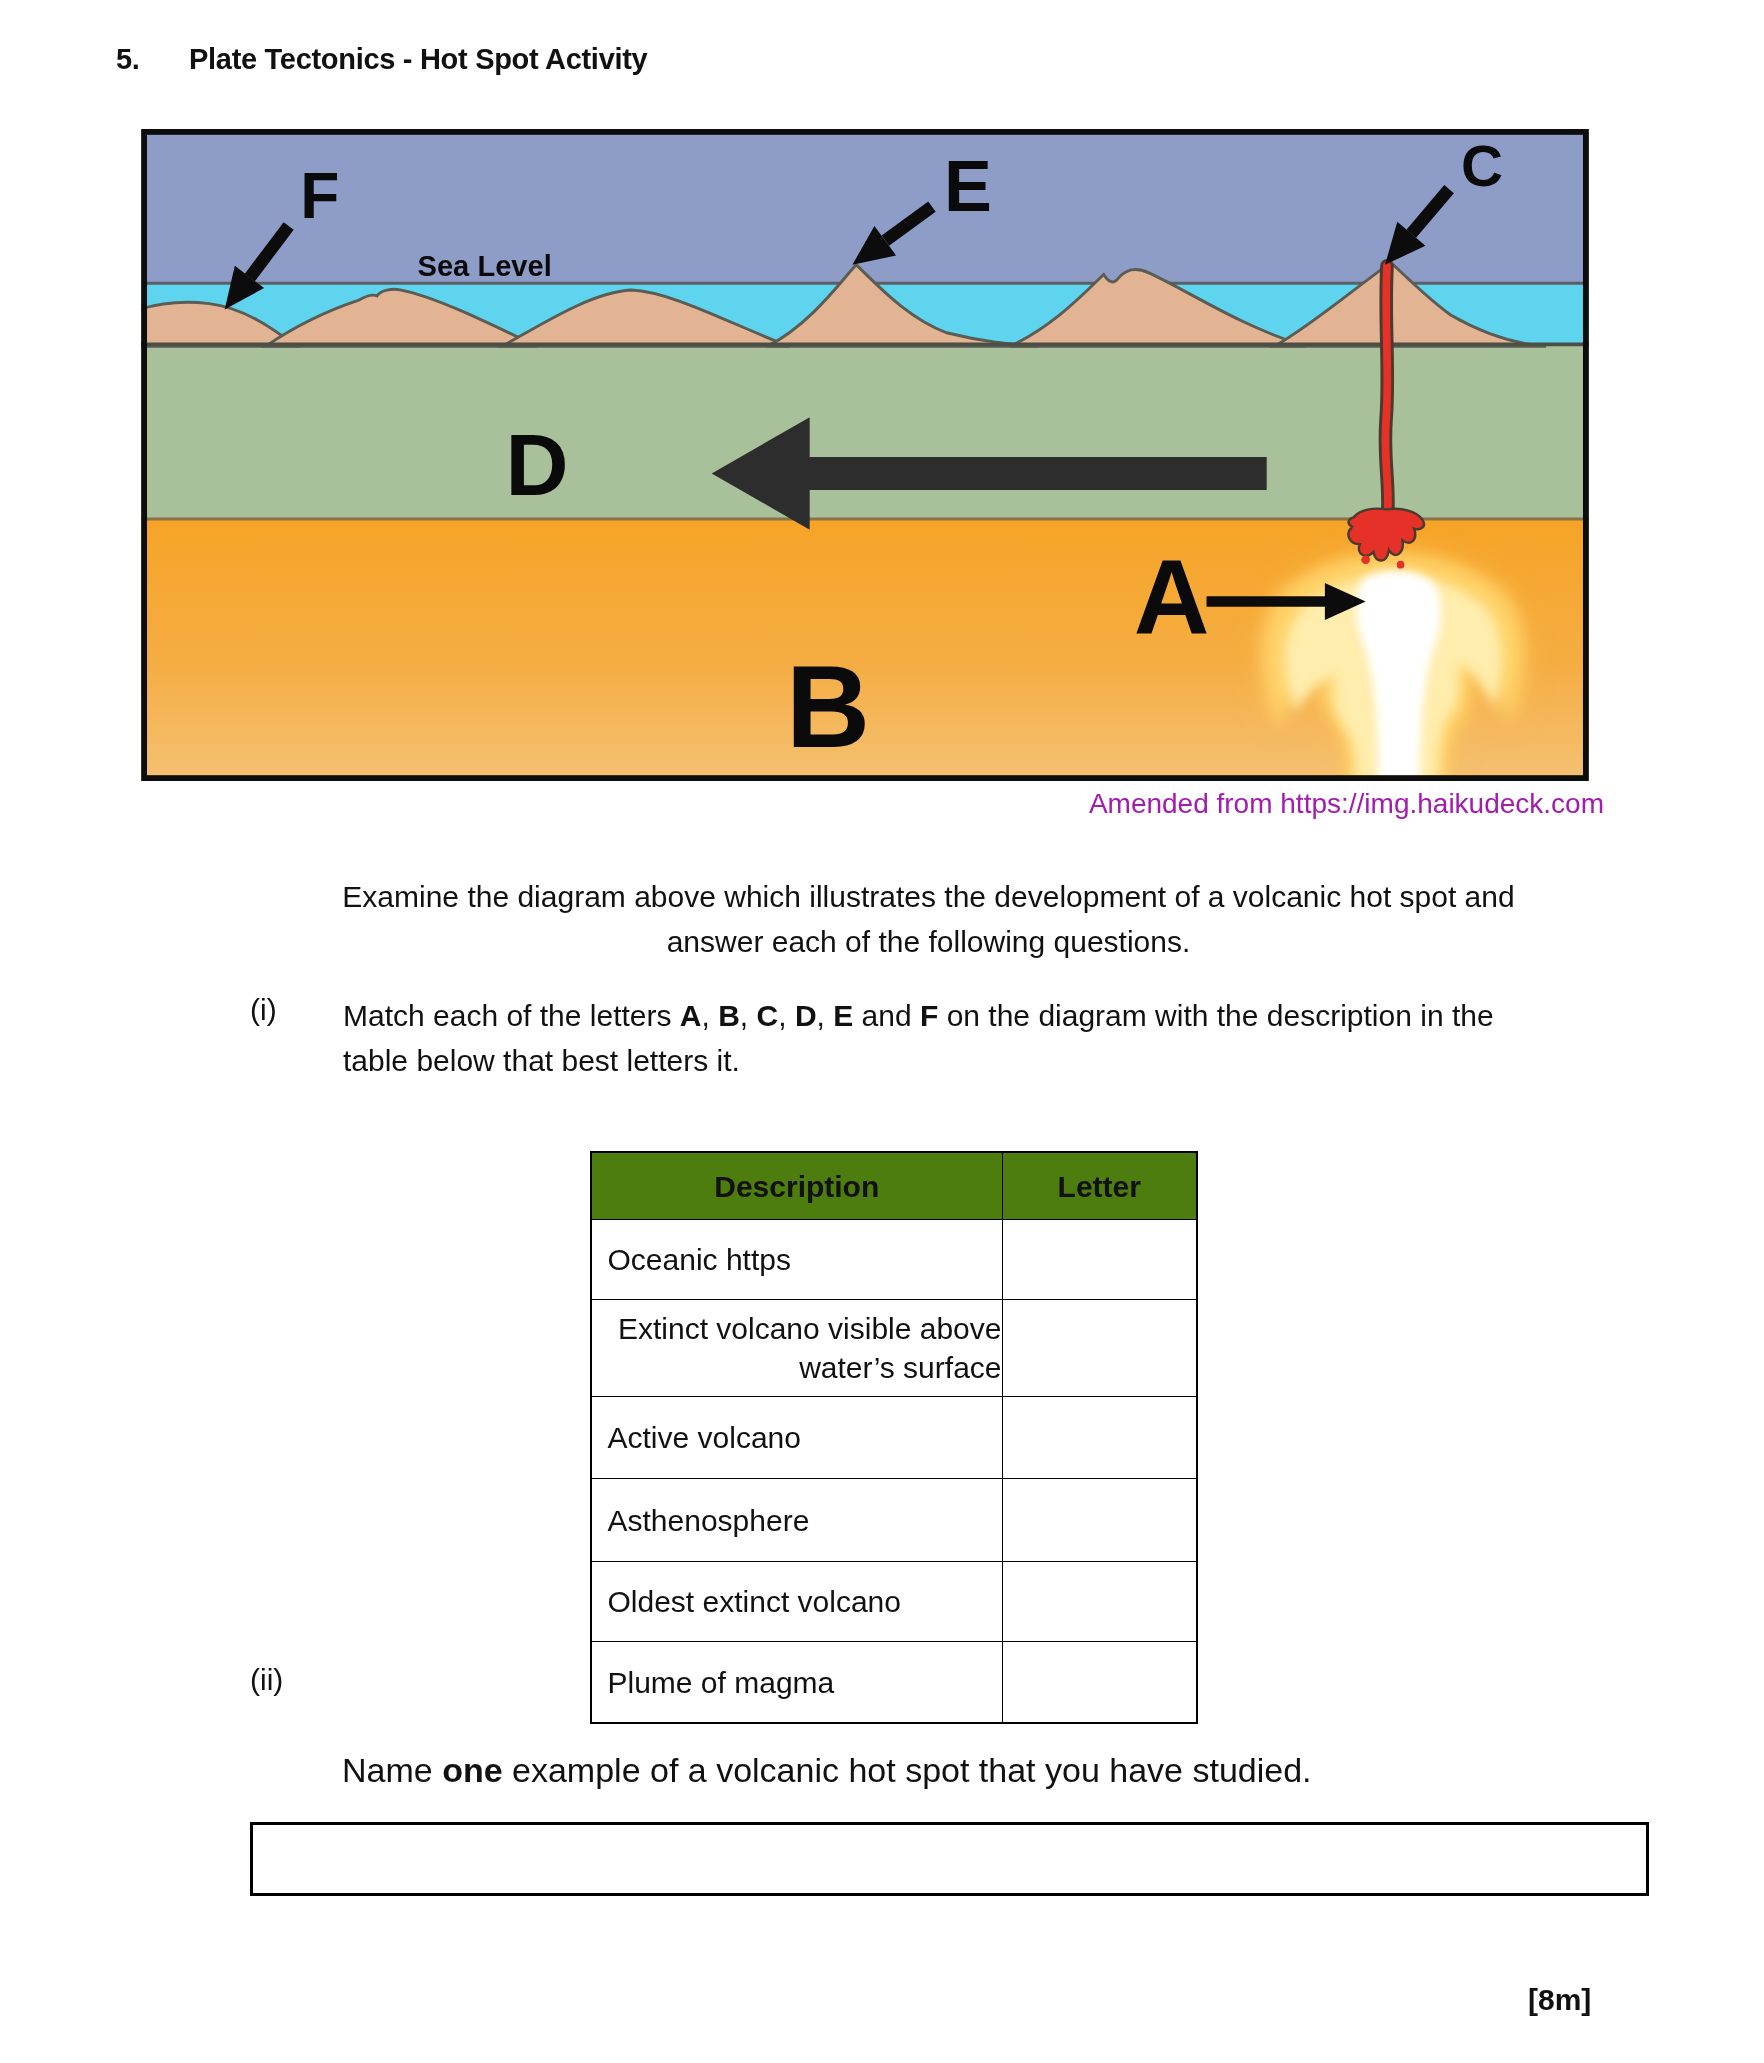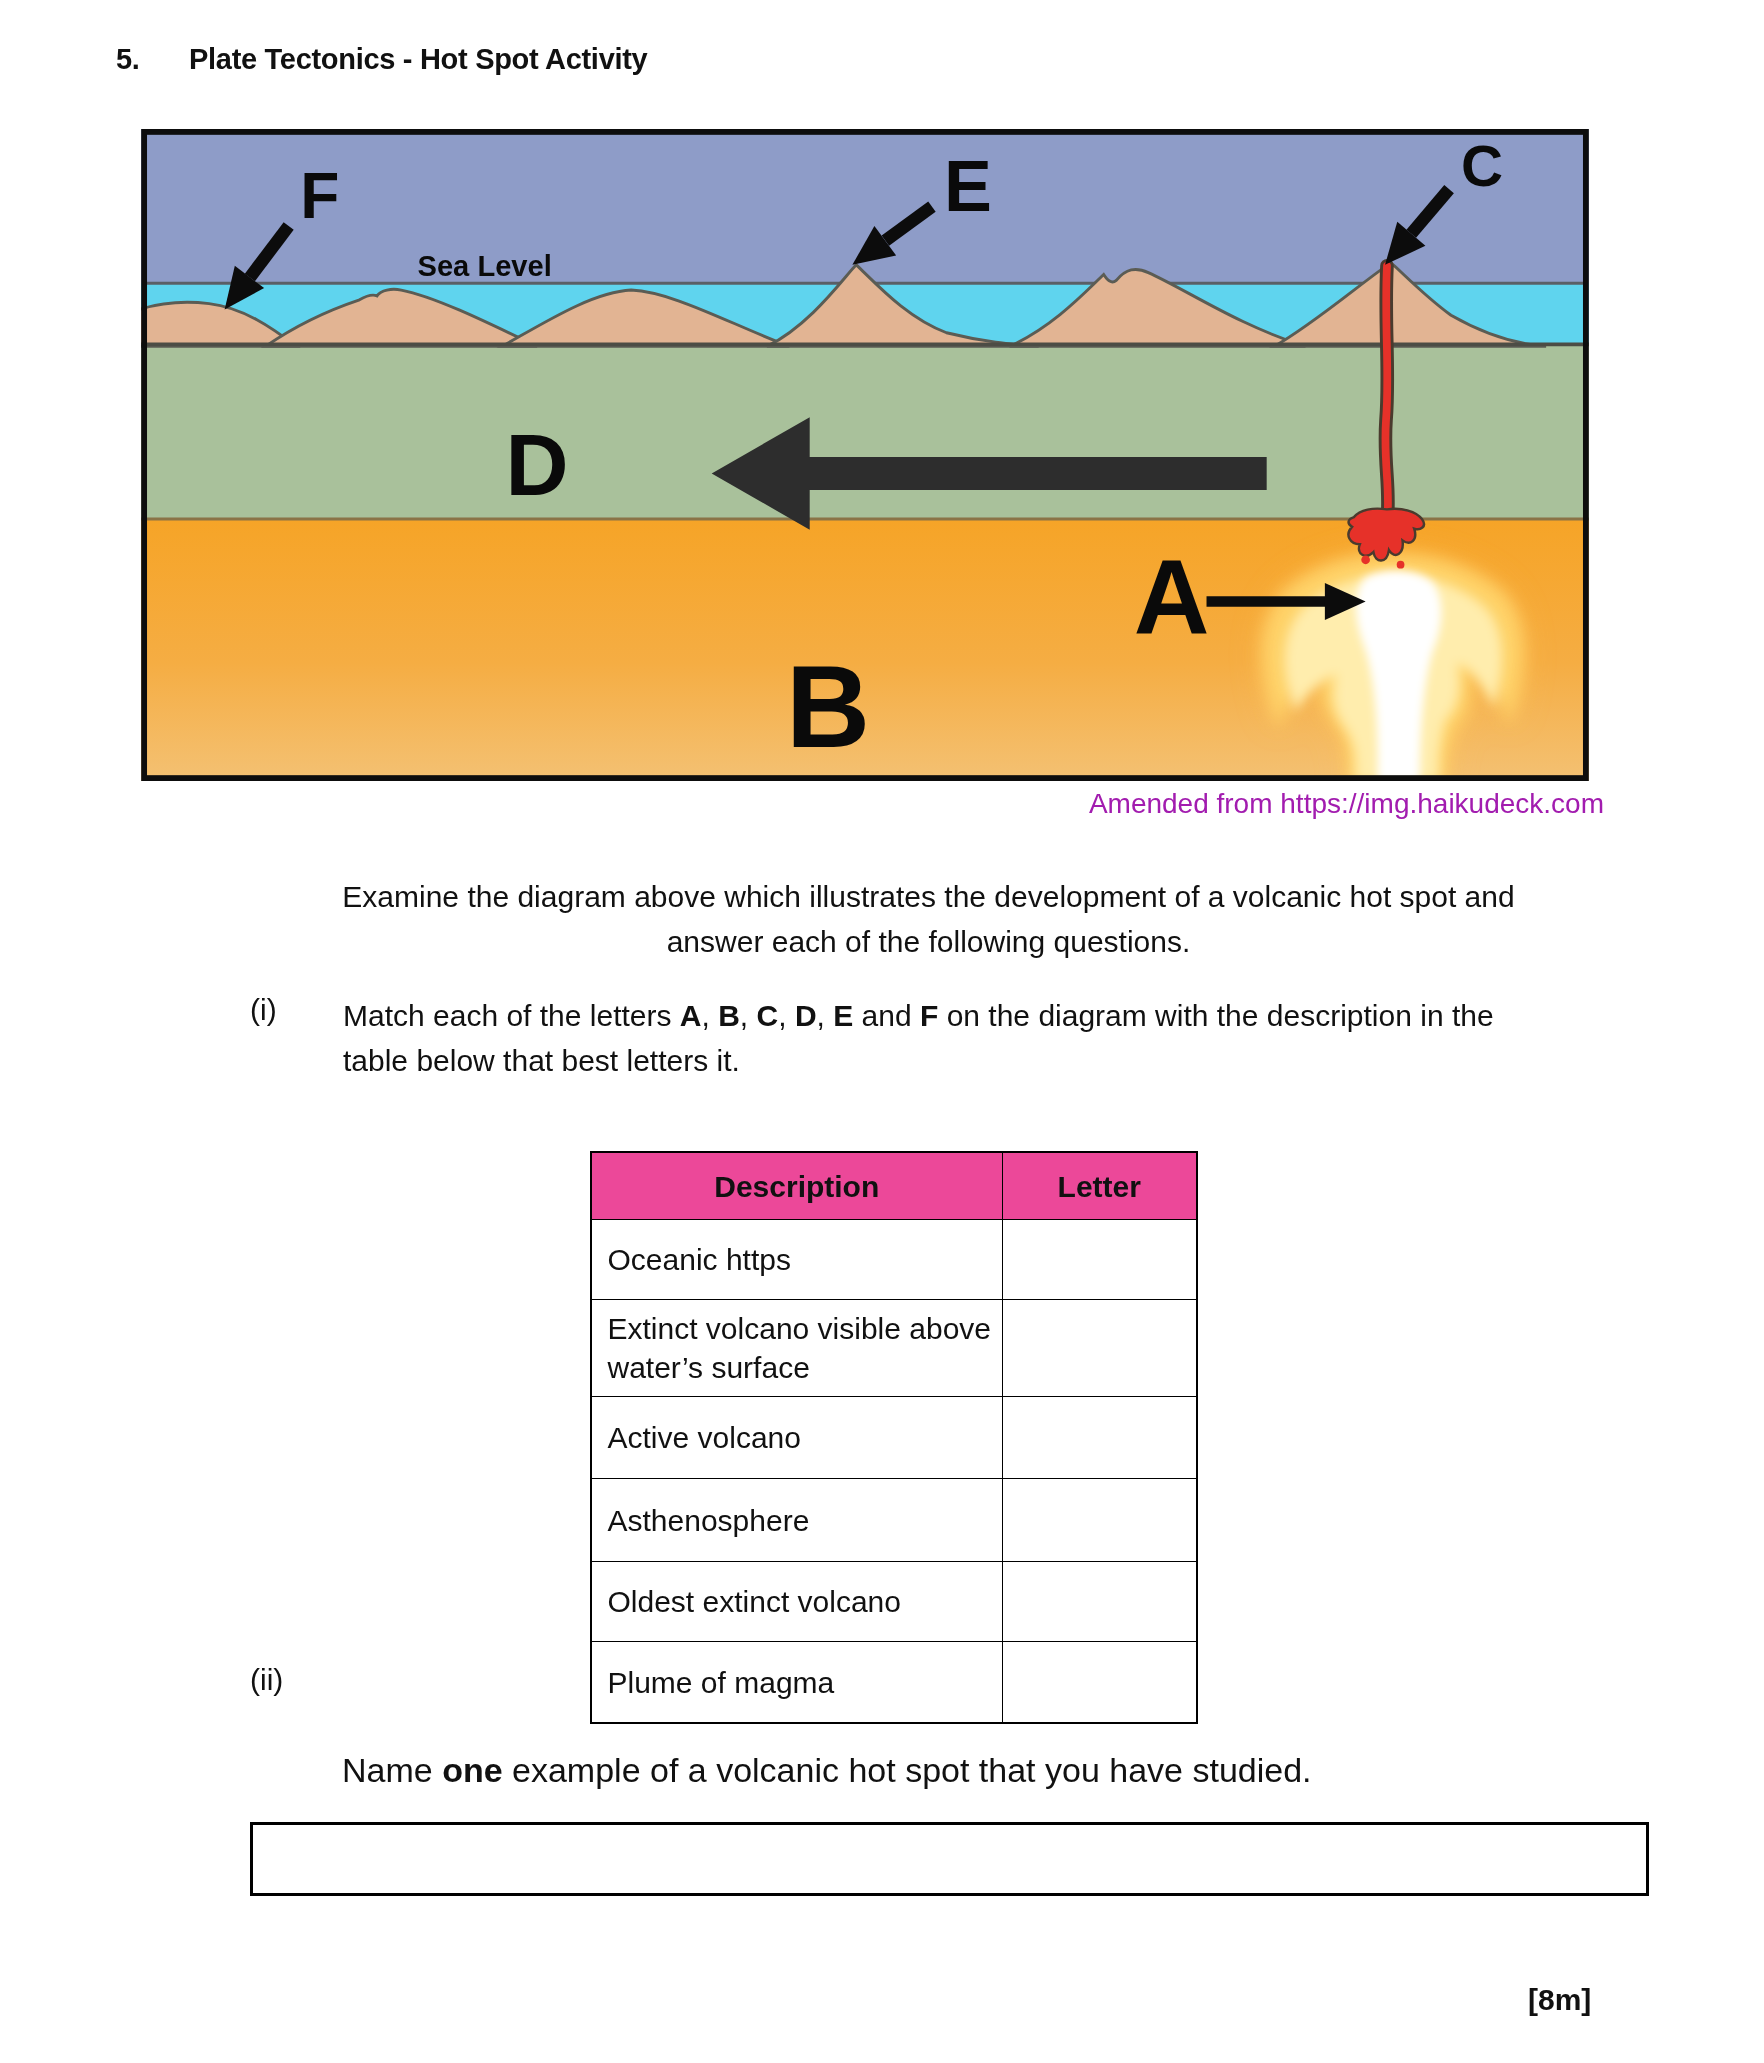--- a/index.html
+++ b/index.html
@@ -20,25 +20,25 @@
   .q-label{font-size:30px;}
   .q1-label{left:250px;top:993px;}
   .q1-text{left:343px;top:993px;font-size:30px;line-height:45px;width:1291px;}
   .q2-label{left:250px;top:1663px;}
   .q2-text{left:342px;top:1751px;font-size:34px;}
   .seg-b{font-weight:bold;}
   
   .match-table{left:590px;top:1151px;border-collapse:collapse;table-layout:fixed;}
   .match-table th,.match-table td{border:1.9px solid #000;font-size:30px;font-weight:normal;padding:0 0 0 15.5px;vertical-align:middle;line-height:39px;}
   .match-table{border:2.9px solid #000;}
-  .match-table th{background:#ec4899;font-weight:bold;text-align:center;padding:0;height:66px;}
+  .match-table th{background:#4d7c0f;font-weight:bold;text-align:center;padding:0;height:66px;}
   .col-desc{width:411px;}
   .col-letter{width:195px;}
   .match-table tbody tr:nth-child(1) td{height:79px;}
-  .match-table tbody tr:nth-child(2) td{height:96px;}
+  .match-table tbody tr:nth-child(2) td{height:96px;text-align:right;}
   .match-table tbody tr:nth-child(3) td{height:81px;}
   .match-table tbody tr:nth-child(4) td{height:82px;}
   .match-table tbody tr:nth-child(5) td{height:79px;}
   .match-table tbody tr:nth-child(6) td{height:80px;}
   
   .answer-box{left:250px;top:1822px;width:1399px;height:74px;border:3.9px solid #000;box-sizing:border-box;background:#fff;}
   
   .marks{left:1528px;top:1983px;font-size:30px;font-weight:bold;}
 </style>
 </head>

